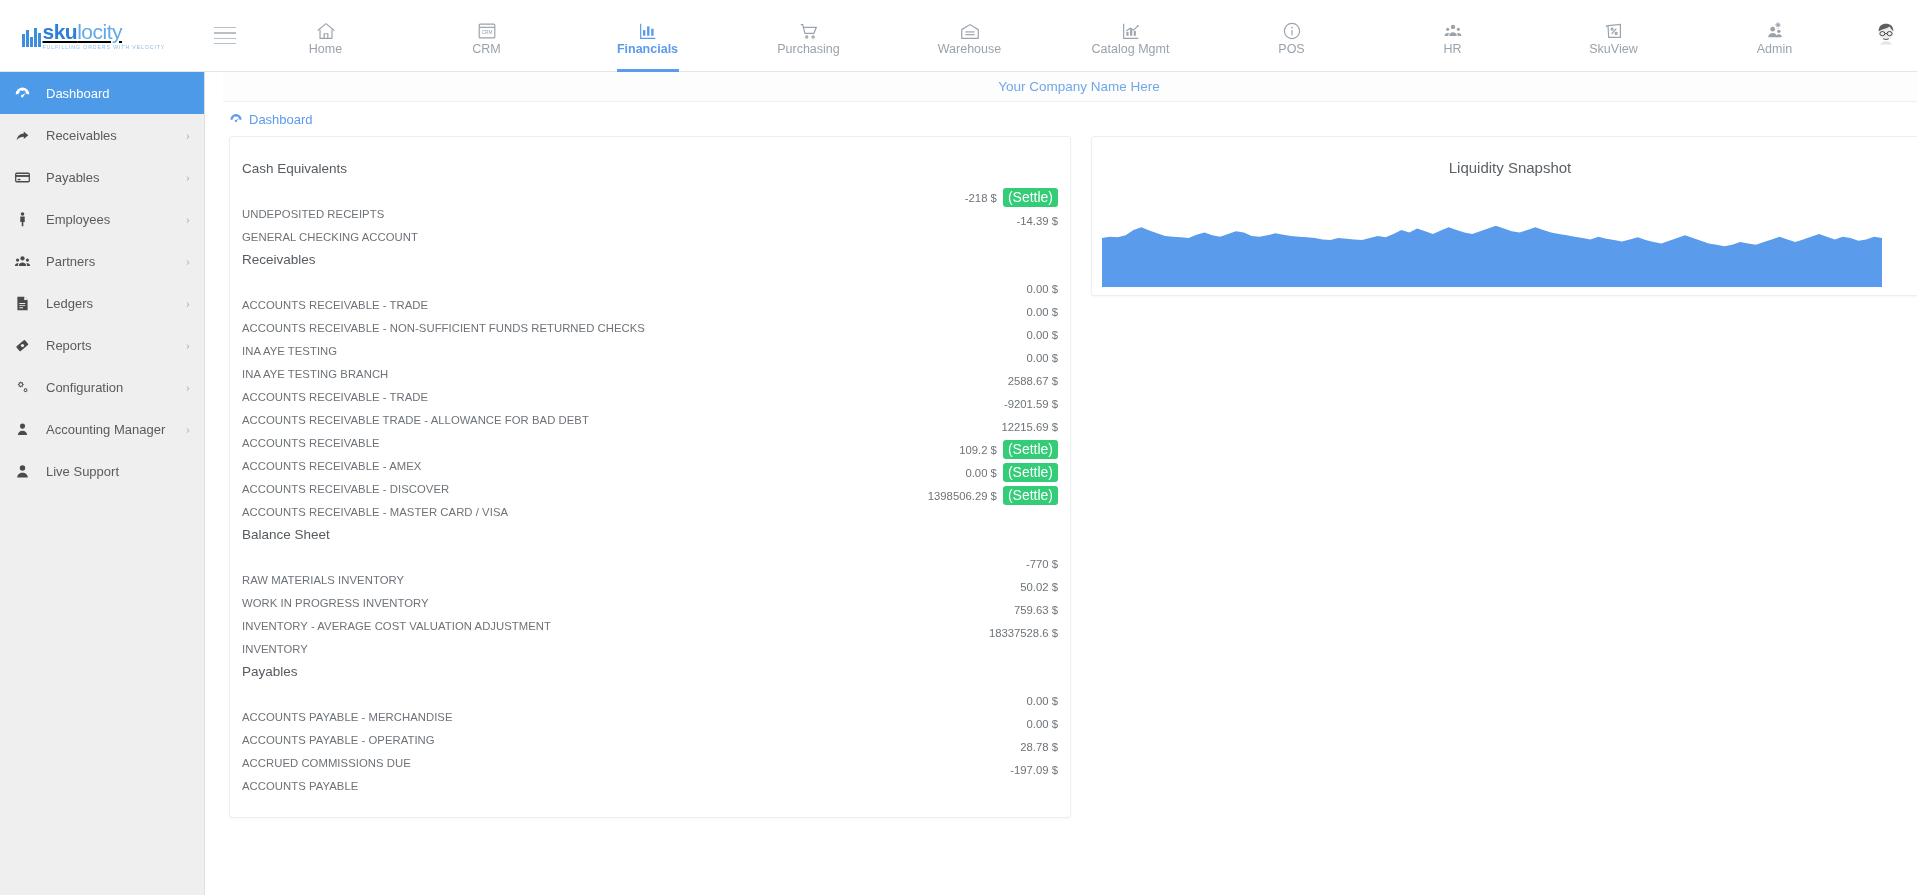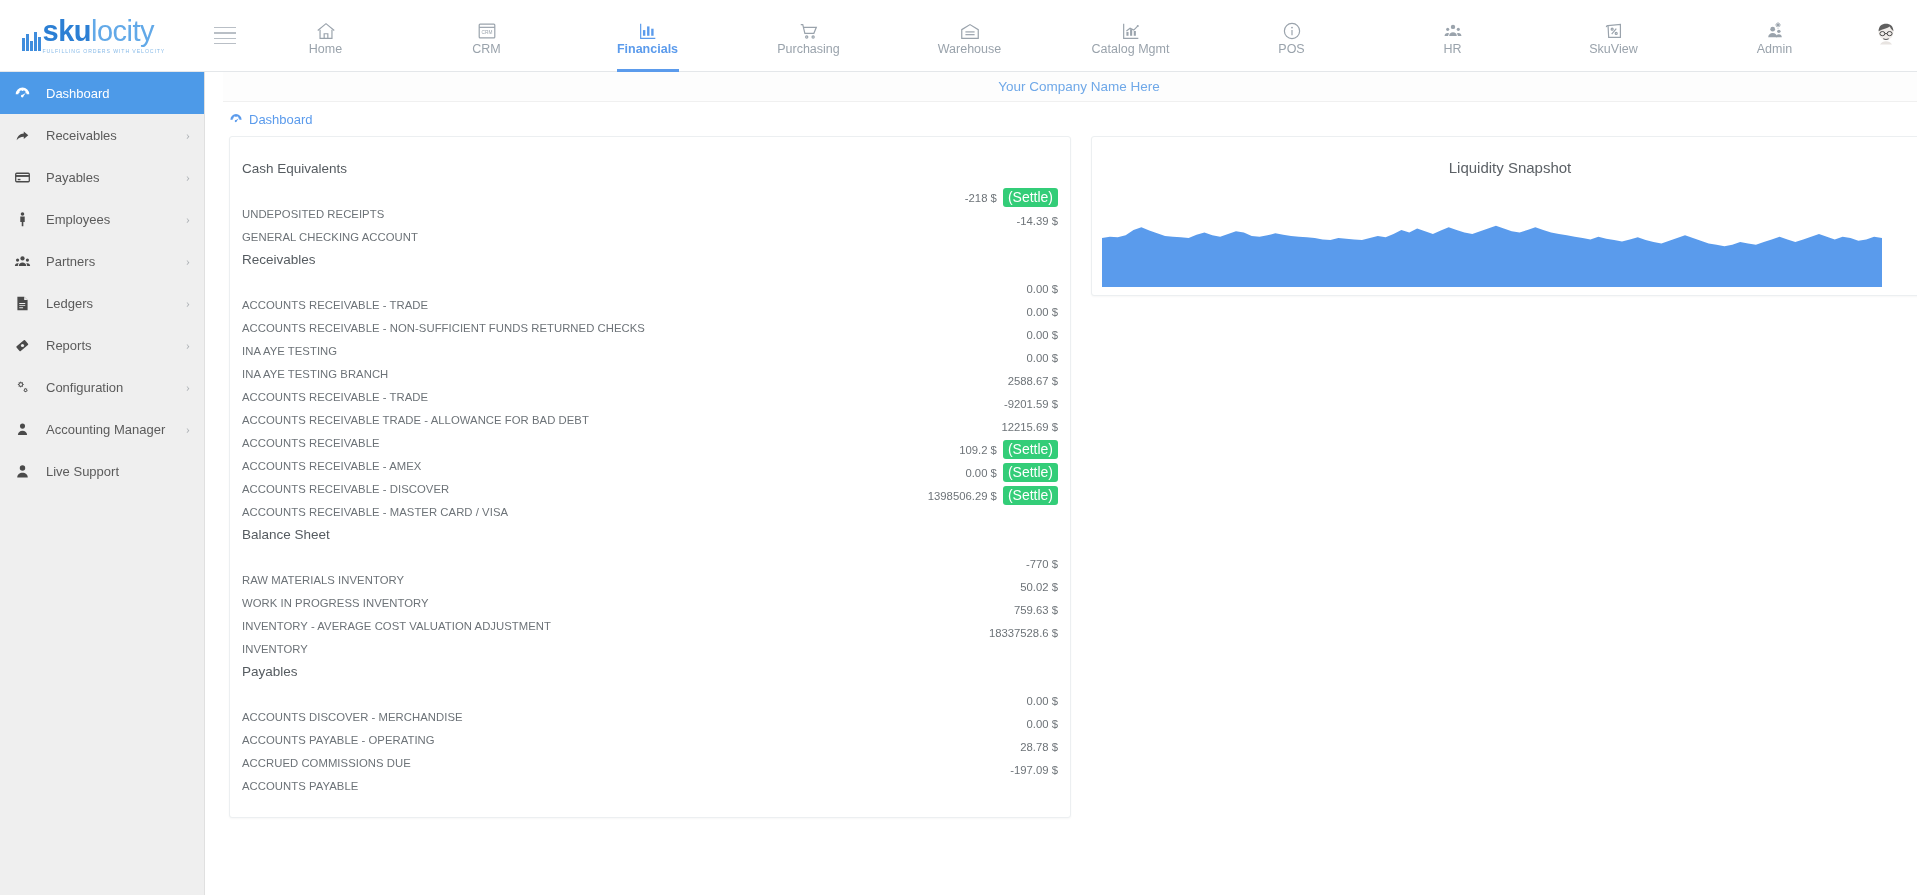--- a/index.html
+++ b/index.html
@@ -22,21 +22,21 @@
     padding-left: 22px; flex: 0 0 205px;
   }
   .brand-logo { display: flex; align-items: flex-end; }
   .bars { display: flex; align-items: flex-end; gap: 1.5px; margin-right: 2px; margin-bottom: 3px; }
   .bars i { display: block; width: 2.5px; background: #3f8ddd; }
   .bars i:nth-child(1) { height: 13px; }
   .bars i:nth-child(2) { height: 17px; }
   .bars i:nth-child(3) { height: 10px; }
   .bars i:nth-child(4) { height: 19px; }
   .bars i:nth-child(5) { height: 14px; }
-  .wordmark { font-size: 29px; letter-spacing: -0.5px; line-height: 1; }
+  .wordmark { font-size: 21px; letter-spacing: -0.5px; line-height: 1; text-decoration: underline; }
   .wm-sku { color: #2c7fd4; font-weight: 700; }
   .wm-locity { color: #62a9e8; font-weight: 400; }
   .tagline { font-size: 5.2px; letter-spacing: 0.9px; color: #89bbe8; margin-top: 2px; }
 
   .hamburger {
     width: 40px; height: 72px; display: flex; flex-direction: column;
     justify-content: center; align-items: center; gap: 4px; cursor: pointer;
     flex: 0 0 40px;
   }
   .hamburger span { display: block; width: 22px; height: 1.4px; background: #b9bfc6; }
@@ -539,21 +539,21 @@
               <div class="acct-name">INVENTORY</div>
               <div class="val-col">
                 <span class="acct-val">18337528.6 $</span>
               </div>
             </div>
             <div class="spacer-sm"></div>
           </div>
           <div>
             <div class="group-title">Payables</div>
             <div class="acct-row">
-              <div class="acct-name">ACCOUNTS DISCOVER - MERCHANDISE</div>
+              <div class="acct-name">ACCOUNTS PAYABLE - MERCHANDISE</div>
               <div class="val-col">
                 <span class="acct-val">0.00 $</span>
               </div>
             </div>
             <div class="acct-row">
               <div class="acct-name">ACCOUNTS PAYABLE - OPERATING</div>
               <div class="val-col">
                 <span class="acct-val">0.00 $</span>
               </div>
             </div>

